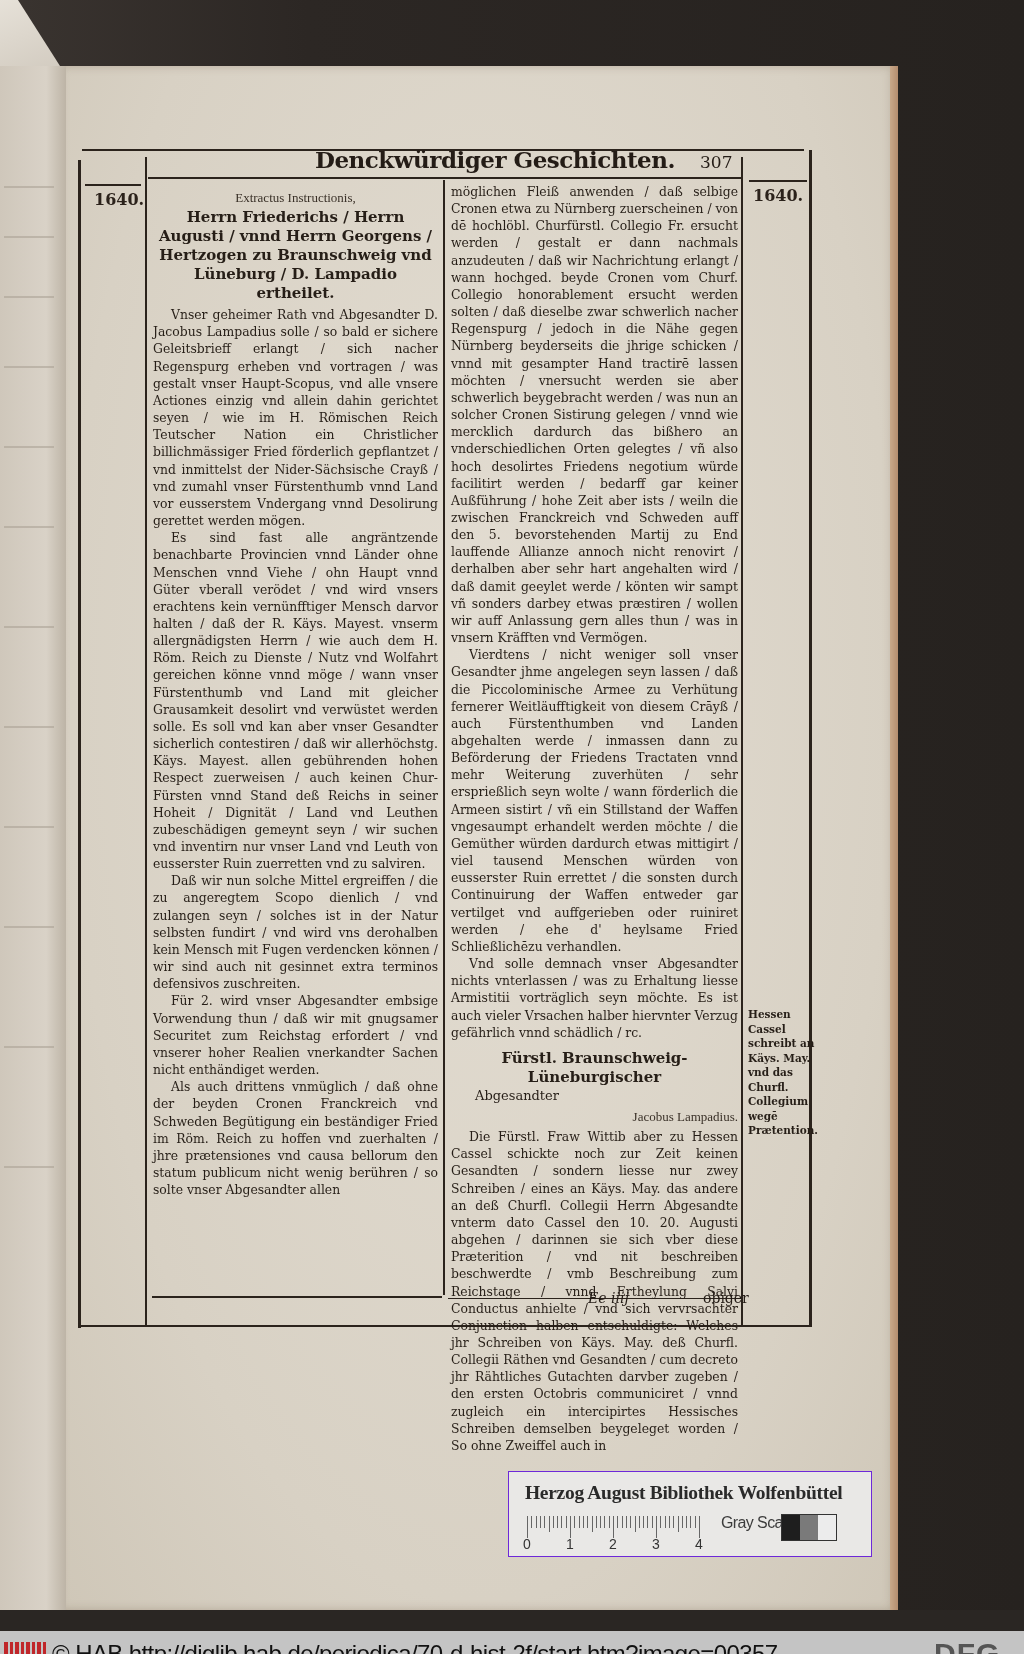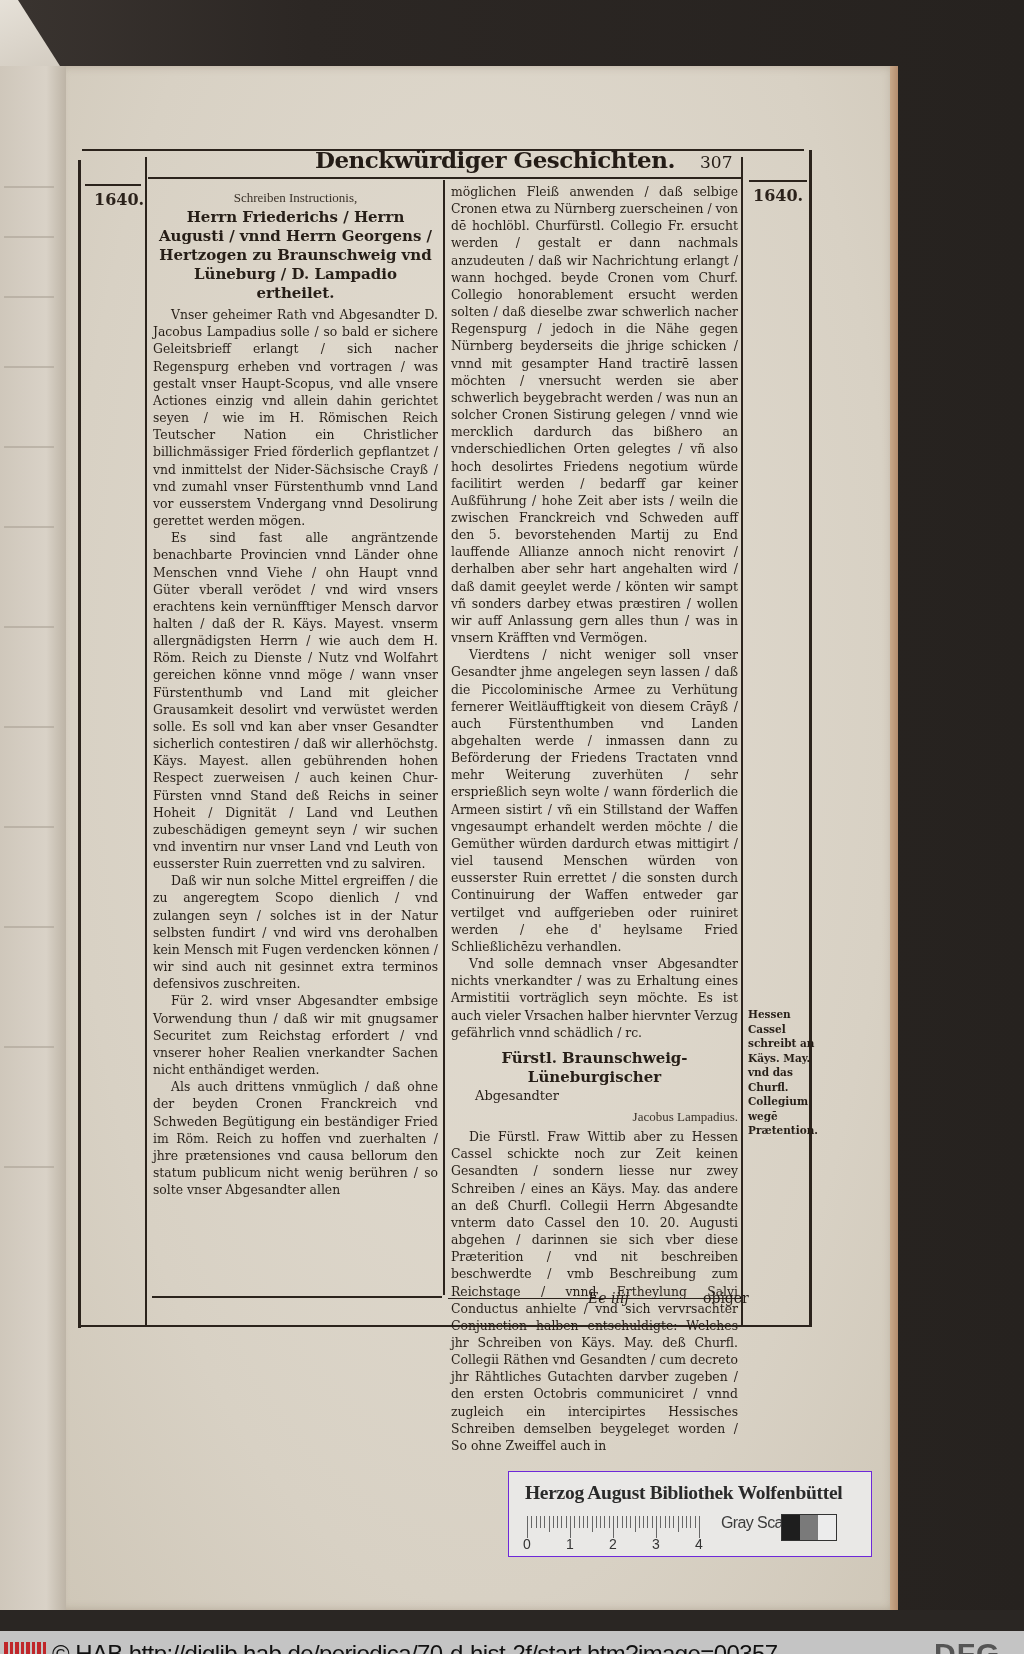--- a/index.html
+++ b/index.html
@@ -72,33 +72,33 @@
 <div class="rule" style="left:152px;top:1296px;width:290px;height:2px;"></div>
 <div class="rule" style="left:448px;top:1298px;width:292px;height:1px;"></div>
 <div class="rule" style="left:78px;top:1325px;width:734px;height:2px;"></div>
 
 <div class="header-title">Denckwürdiger Geschichten.</div>
 <div class="page-number">307</div>
 <div class="year" style="left:94px;top:190px;">1640.</div>
 <div class="year" style="left:753px;top:186px;">1640.</div>
 
 <div class="col" style="left:153px;top:183px;width:285px;">
-  <p class="sub latin" style="margin-top:6px;">Schreiben Instructionis,</p>
+  <p class="sub latin" style="margin-top:6px;">Extractus Instructionis,</p>
   <p class="head" style="margin:2px 0 3px;">Herrn Friederichs / Herrn Augusti / vnnd Herrn Georgens / Hertzogen zu Braunschweig vnd Lüneburg / D. Lampadio ertheilet.</p>
   <p class="indent">Vnser geheimer Rath vnd Abgesandter D. Jacobus Lampadius solle / so bald er sichere Geleitsbrieff erlangt / sich nacher Regenspurg erheben vnd vortragen / was gestalt vnser Haupt-Scopus, vnd alle vnsere Actiones einzig vnd allein dahin gerichtet seyen / wie im H. Römischen Reich Teutscher Nation ein Christlicher billichmässiger Fried förderlich gepflantzet / vnd inmittelst der Nider-Sächsische Crayß / vnd zumahl vnser Fürstenthumb vnnd Land vor eusserstem Vndergang vnnd Desolirung gerettet werden mögen.</p>
   <p class="indent">Es sind fast alle angräntzende benachbarte Provincien vnnd Länder ohne Menschen vnnd Viehe / ohn Haupt vnnd Güter vberall verödet / vnd wird vnsers erachtens kein vernünfftiger Mensch darvor halten / daß der R. Käys. Mayest. vnserm allergnädigsten Herrn / wie auch dem H. Röm. Reich zu Dienste / Nutz vnd Wolfahrt gereichen könne vnnd möge / wann vnser Fürstenthumb vnd Land mit gleicher Grausamkeit desolirt vnd verwüstet werden solle. Es soll vnd kan aber vnser Gesandter sicherlich contestiren / daß wir allerhöchstg. Käys. Mayest. allen gebührenden hohen Respect zuerweisen / auch keinen Chur-Fürsten vnnd Stand deß Reichs in seiner Hoheit / Dignität / Land vnd Leuthen zubeschädigen gemeynt seyn / wir suchen vnd inventirn nur vnser Land vnd Leuth von eusserster Ruin zuerretten vnd zu salviren.</p>
   <p class="indent">Daß wir nun solche Mittel ergreiffen / die zu angeregtem Scopo dienlich / vnd zulangen seyn / solches ist in der Natur selbsten fundirt / vnd wird vns derohalben kein Mensch mit Fugen verdencken können / wir sind auch nit gesinnet extra terminos defensivos zuschreiten.</p>
   <p class="indent">Für 2. wird vnser Abgesandter embsige Vorwendung thun / daß wir mit gnugsamer Securitet zum Reichstag erfordert / vnd vnserer hoher Realien vnerkandter Sachen nicht enthändiget werden.</p>
   <p class="indent">Als auch drittens vnmüglich / daß ohne der beyden Cronen Franckreich vnd Schweden Begütigung ein beständiger Fried im Röm. Reich zu hoffen vnd zuerhalten / jhre prætensiones vnd causa bellorum den statum publicum nicht wenig berühren / so solte vnser Abgesandter allen</p>
 </div>
 
 <div class="col" style="left:451px;top:183px;width:287px;">
   <p>möglichen Fleiß anwenden / daß selbige Cronen etwa zu Nürnberg zuerscheinen / von dē hochlöbl. Churfürstl. Collegio Fr. ersucht werden / gestalt er dann nachmals anzudeuten / daß wir Nachrichtung erlangt / wann hochged. beyde Cronen vom Churf. Collegio honorablement ersucht werden solten / daß dieselbe zwar schwerlich nacher Regenspurg / jedoch in die Nähe gegen Nürnberg beyderseits die jhrige schicken / vnnd mit gesampter Hand tractirē lassen möchten / vnersucht werden sie aber schwerlich beygebracht werden / was nun an solcher Cronen Sistirung gelegen / vnnd wie mercklich dardurch das bißhero an vnderschiedlichen Orten gelegtes / vñ also hoch desolirtes Friedens negotium würde facilitirt werden / bedarff gar keiner Außführung / hohe Zeit aber ists / weiln die zwischen Franckreich vnd Schweden auff den 5. bevorstehenden Martij zu End lauffende Allianze annoch nicht renovirt / derhalben aber sehr hart angehalten wird / daß damit geeylet werde / könten wir sampt vñ sonders darbey etwas præstiren / wollen wir auff Anlassung gern alles thun / was in vnsern Kräfften vnd Vermögen.</p>
   <p class="indent">Vierdtens / nicht weniger soll vnser Gesandter jhme angelegen seyn lassen / daß die Piccolominische Armee zu Verhütung fernerer Weitläufftigkeit von diesem Crāyß / auch Fürstenthumben vnd Landen abgehalten werde / inmassen dann zu Beförderung der Friedens Tractaten vnnd mehr Weiterung zuverhüten / sehr ersprießlich seyn wolte / wann förderlich die Armeen sistirt / vñ ein Stillstand der Waffen vngesaumpt erhandelt werden möchte / die Gemüther würden dardurch etwas mittigirt / viel tausend Menschen würden von eusserster Ruin errettet / die sonsten durch Continuirung der Waffen entweder gar vertilget vnd auffgerieben oder ruiniret werden / ehe d' heylsame Fried Schließlichēzu verhandlen.</p>
-  <p class="indent">Vnd solle demnach vnser Abgesandter nichts vnerkandter / was zu Erhaltung eines Armistitii vorträglich seyn möchte. Es ist auch vieler Vrsachen halber hiervnter Verzug gefährlich vnnd schädlich / rc.</p>
+  <p class="indent">Vnd solle demnach vnser Abgesandter nichts vnterlassen / was zu Erhaltung liesse Armistitii vorträglich seyn möchte. Es ist auch vieler Vrsachen halber hiervnter Verzug gefährlich vnnd schädlich / rc.</p>
   <p class="head" style="margin-top:8px;">Fürstl. Braunschweig-Lüneburgischer</p>
   <p style="padding-left:24px;font-size:13px;">Abgesandter</p>
   <p class="right latin" style="margin:4px 0 3px;">Jacobus Lampadius.</p>
   <p class="indent">Die Fürstl. Fraw Wittib aber zu Hessen Cassel schickte noch zur Zeit keinen Gesandten / sondern liesse nur zwey Schreiben / eines an Käys. May. das andere an deß Churfl. Collegii Herrn Abgesandte vnterm dato Cassel den 10. 20. Augusti abgehen / darinnen sie sich vber diese Præterition / vnd nit beschreiben beschwerdte / vmb Beschreibung zum Reichstage / vnnd Ertheylung Salvi Conductus anhielte / vnd sich vervrsachter Conjunction halben entschuldigte: Welches jhr Schreiben von Käys. May. deß Churfl. Collegii Räthen vnd Gesandten / cum decreto jhr Rähtliches Gutachten darvber zugeben / den ersten Octobris communiciret / vnnd zugleich ein intercipirtes Hessisches Schreiben demselben beygeleget worden / So ohne Zweiffel auch in</p>
 </div>
 
 <div class="margin-note">Hessen Cassel schreibt an Käys. May. vnd das Churfl. Collegium wegē Prætention.</div>
 
 <div class="footer-sig" style="left:588px;font-style:italic;">Ee iiij</div>
 <div class="footer-sig" style="left:703px;">obiger</div>

